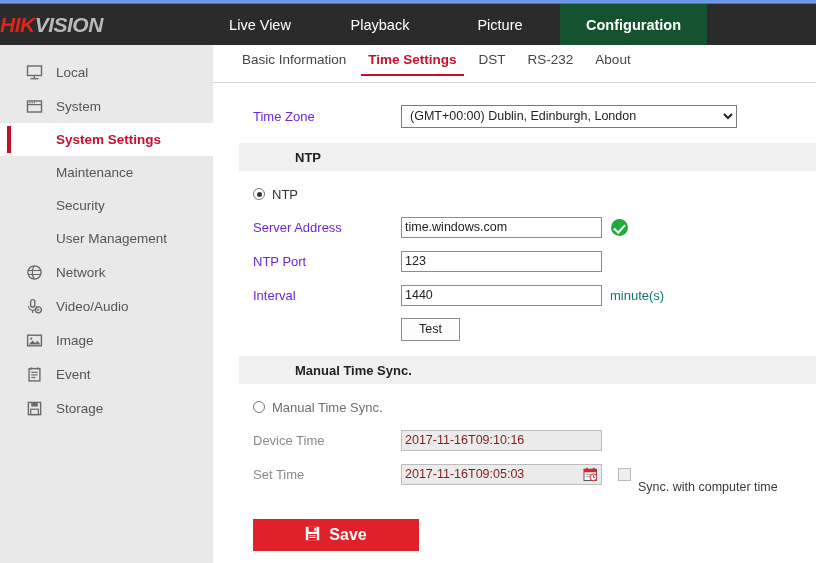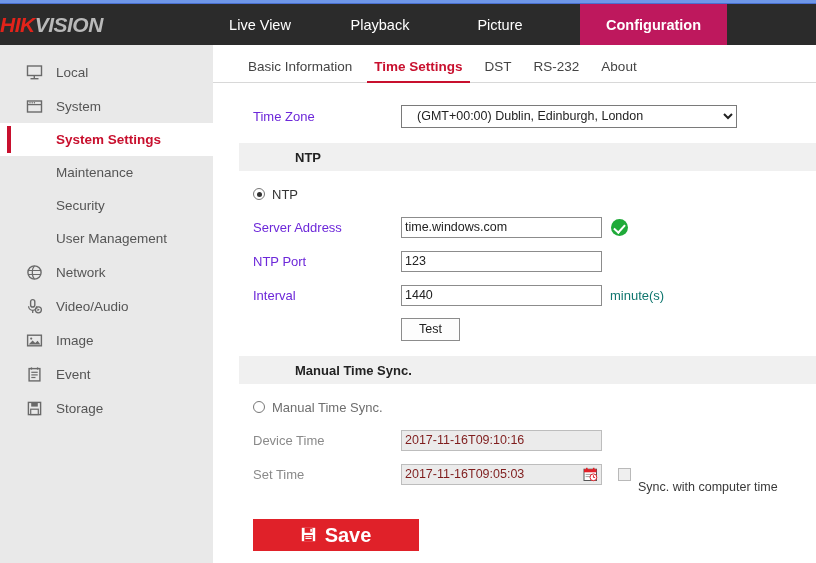--- a/index.html
+++ b/index.html
@@ -48,23 +48,22 @@
     align-items: center;
     justify-content: center;
     color: #ffffff;
     font-size: 14.5px;
     padding: 0 26px;
     min-width: 120px;
     cursor: pointer;
     white-space: nowrap;
   }
   .nav-item.active {
-    background: #be185d;
-    font-weight: bold;
-    margin-left: 20px;
+    background: #14532d;
+    font-weight: bold;
   }
   
   .body {
     display: flex;
     height: 518px;
     align-items: stretch;
   }
   
   .sidebar {
     width: 213px;
@@ -108,23 +107,23 @@
     background: #c8102e;
   }
   
   .content {
     flex: 1;
     background: #ffffff;
     position: relative;
   }
   .tabs {
     display: flex;
-    align-items: flex-end;
+    align-items: center;
     height: 38px;
-    padding-left: 24px;
+    padding-left: 18px;
     border-bottom: 1px solid #d8d8d8;
   }
   .tab {
     font-size: 13.5px;
     color: #444444;
     padding: 0 11px 8px 11px;
     cursor: pointer;
     position: relative;
     white-space: nowrap;
   }
@@ -155,21 +154,21 @@
   }
   .lbl.dim { color: #8a8a8a; }
   select.tz {
     width: 336px;
     height: 23px;
     font-family: "Liberation Sans", sans-serif;
     font-size: 12.5px;
     color: #222;
     border: 1px solid #7a7a7a;
     background: #ffffff;
-    padding-left: 11px;
+    padding-left: 4px;
   }
   .sec-head {
     height: 28px;
     background: #f0f0f0;
     display: flex;
     align-items: center;
     padding-left: 56px;
     font-size: 13px;
     font-weight: bold;
     color: #222222;
@@ -259,21 +258,21 @@
     flex: 0 0 13px;
   }
   .cbx-label { font-size: 12.5px; color: #3a3a3a; margin-top: 26px; }
   .btn-save {
     margin: 30px 0 0 40px;
     width: 166px; height: 32px;
     background: #e02129;
     color: #ffffff;
     border: none;
     font-family: "Liberation Sans", sans-serif;
-    font-size: 20px;
+    font-size: 16px;
     font-weight: bold;
     cursor: pointer;
     display: flex;
     align-items: center;
     justify-content: center;
     gap: 9px;
   }
 </style>
 </head>
 <body>

